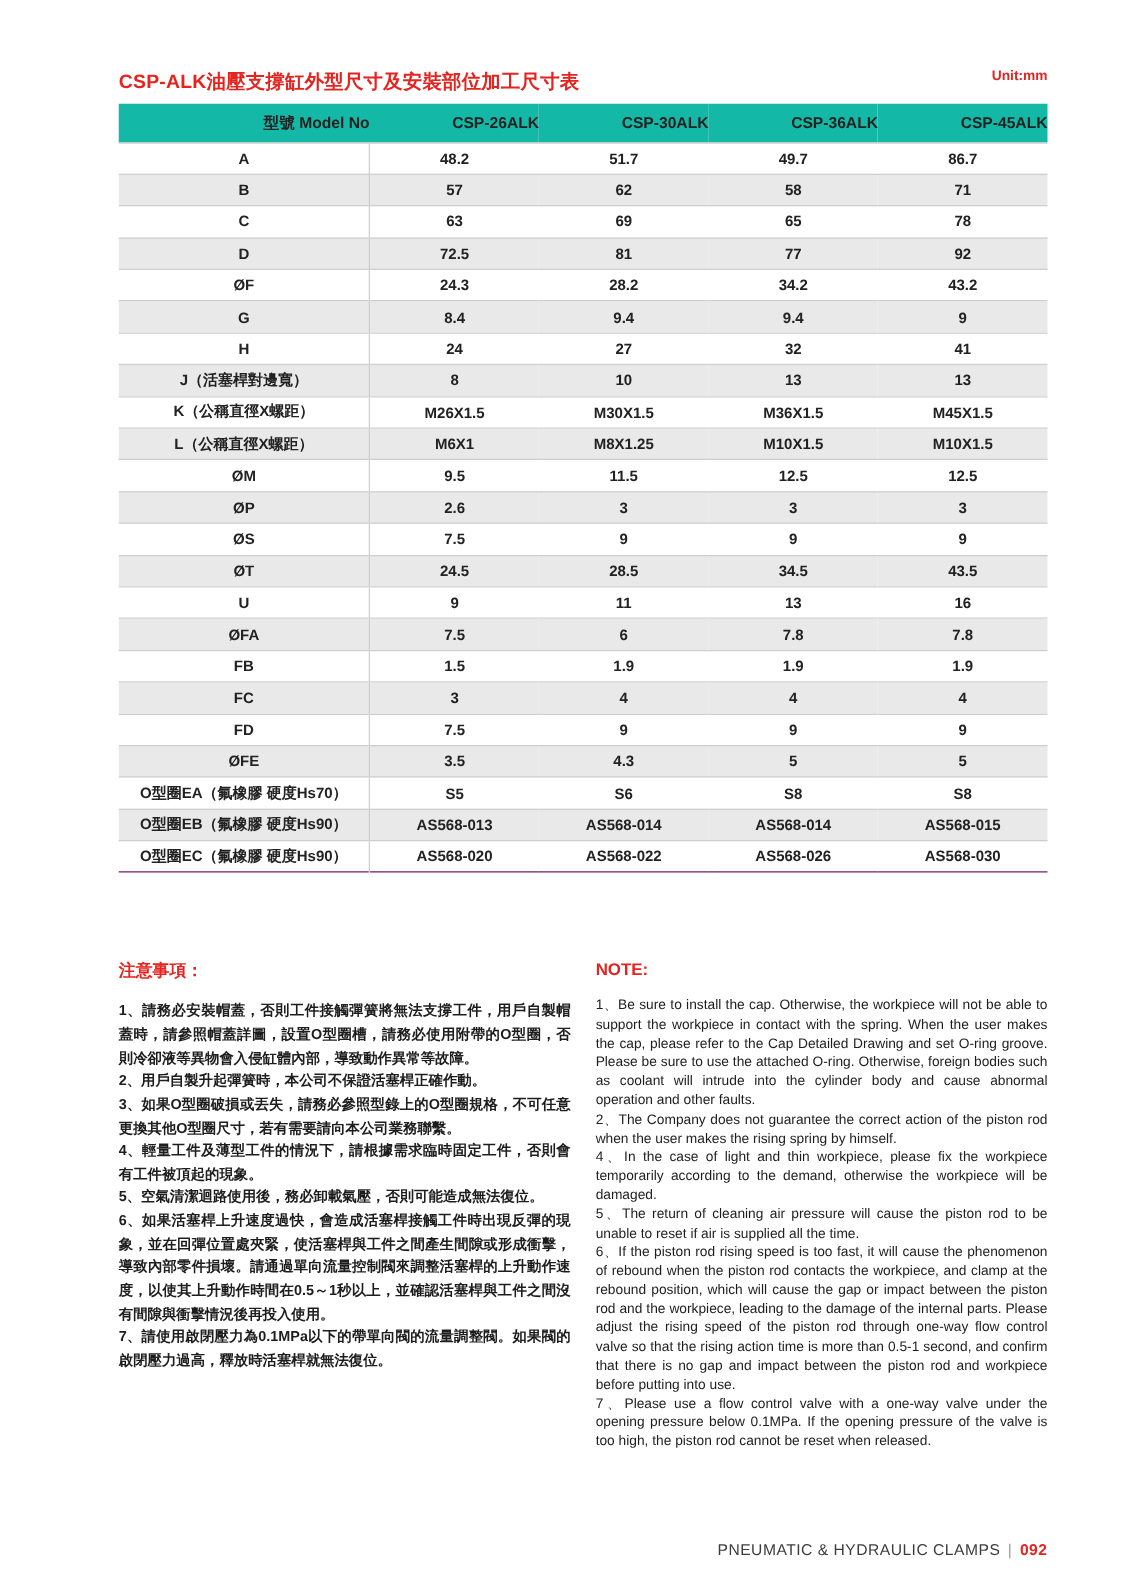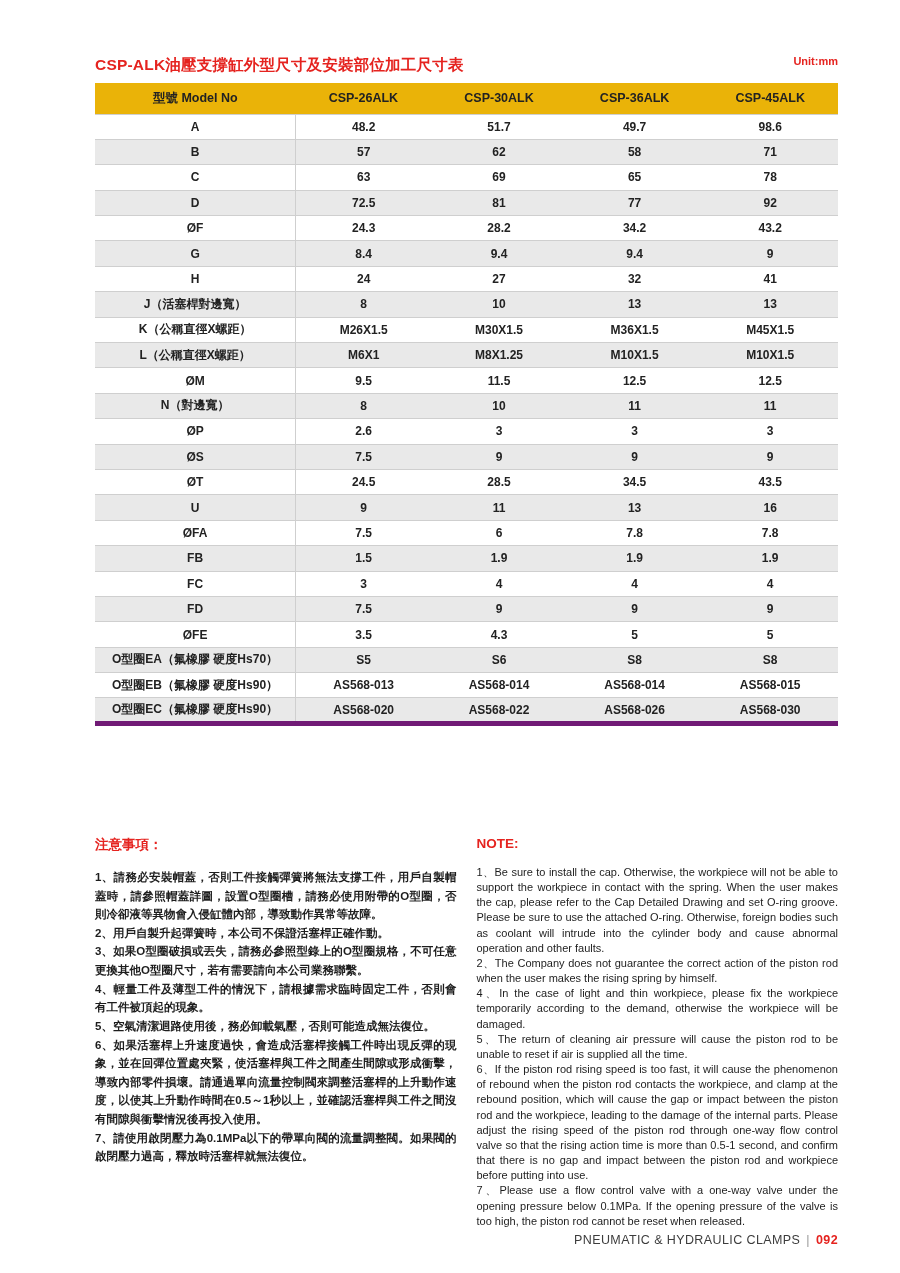--- a/index.html
+++ b/index.html
@@ -34,32 +34,32 @@
     font-weight: bold;
     color: #e5231f;
   }
   
   table.dim-table {
     width: 100%;
     border-collapse: collapse;
     table-layout: fixed;
   }
   table.dim-table thead th {
-    background: #eab308;
+    background: #14b8a6;
     height: 31px;
     font-size: 12.5px;
     font-weight: bold;
     color: #222;
-    text-align: center;
+    text-align: right;
     vertical-align: middle;
   }
   table.dim-table col.label-col { width: 27%; }
   table.dim-table col.data-col  { width: 18.25%; }
   table.dim-table tbody tr { border-top: 1px solid #cfcfcf; }
-  table.dim-table tbody tr:last-child { border-bottom: 5px solid #701a75; }
+  table.dim-table tbody tr:last-child { border-bottom: 1px solid #701a75; }
   table.dim-table tbody tr:nth-child(even) { background: #e9e9e9; }
   table.dim-table tbody td {
     height: 25.4px;
     text-align: center;
     vertical-align: middle;
     font-size: 12px;
     font-weight: 600;
     color: #222;
   }
   table.dim-table tbody td.row-label {
@@ -71,21 +71,20 @@
     display: flex;
     gap: 20px;
     margin-top: 70px;
   }
   .notes-col { flex: 1; }
   .notes-title {
     font-size: 13.5px;
     font-weight: bold;
     color: #e5231f;
     margin-bottom: 14px;
-    margin-top: 40px;
   }
   .notes-body-cn p {
     font-size: 11.5px;
     line-height: 1.62;
     color: #1d1d1d;
     font-weight: 600;
     text-align: justify;
   }
   .notes-body-en p {
     font-size: 11px;
@@ -132,21 +131,21 @@
           <th>CSP-36ALK</th>
           <th>CSP-45ALK</th>
         </tr>
     </thead>
     <tbody id="table-body">
         <tr>
           <td class="row-label">A</td>
           <td>48.2</td>
           <td>51.7</td>
           <td>49.7</td>
-          <td>98.6</td>
+          <td>86.7</td>
         </tr>
         <tr>
           <td class="row-label">B</td>
           <td>57</td>
           <td>62</td>
           <td>58</td>
           <td>71</td>
         </tr>
         <tr>
           <td class="row-label">C</td>
@@ -203,27 +202,20 @@
           <td>M8X1.25</td>
           <td>M10X1.5</td>
           <td>M10X1.5</td>
         </tr>
         <tr>
           <td class="row-label">ØM</td>
           <td>9.5</td>
           <td>11.5</td>
           <td>12.5</td>
           <td>12.5</td>
-        </tr>
-        <tr>
-          <td class="row-label">N（對邊寬）</td>
-          <td>8</td>
-          <td>10</td>
-          <td>11</td>
-          <td>11</td>
         </tr>
         <tr>
           <td class="row-label">ØP</td>
           <td>2.6</td>
           <td>3</td>
           <td>3</td>
           <td>3</td>
         </tr>
         <tr>
           <td class="row-label">ØS</td>

